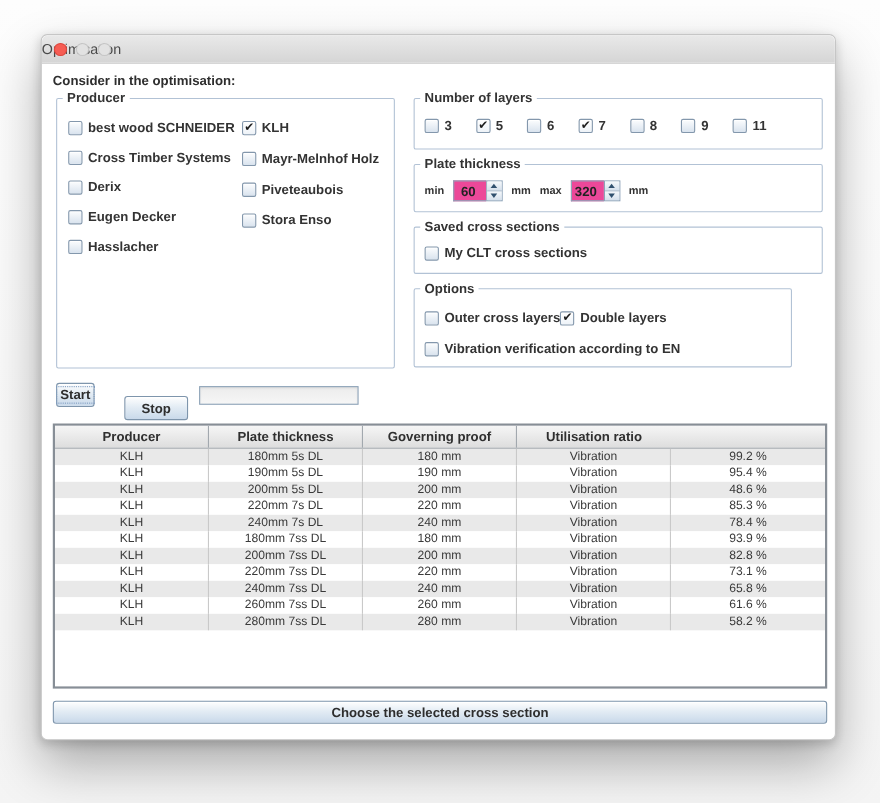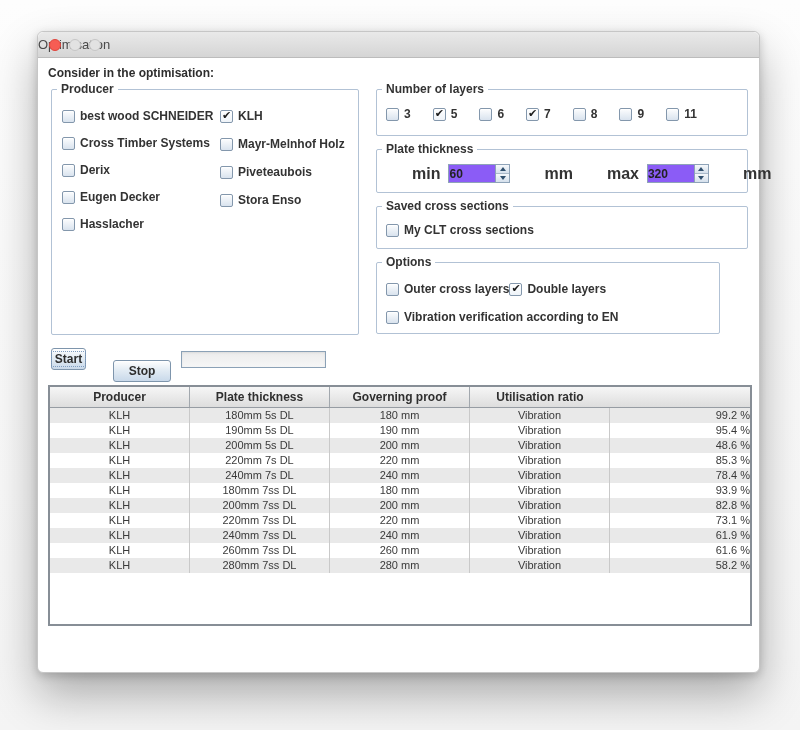--- a/index.html
+++ b/index.html
@@ -28,25 +28,25 @@
   .cb{display:flex;align-items:center;gap:5px;cursor:default;}
   .cb-label{font-size:12px;font-weight:bold;color:#333;white-space:nowrap;}
   .box{width:13px;height:13px;flex:0 0 13px;border:1px solid #8397ac;border-radius:2px;
        background:linear-gradient(#fcfdfe,#d9e3ee);
        box-shadow:inset 0 1px 0 rgba(255,255,255,.9);position:relative;}
   .box.checked{background:linear-gradient(#ffffff,#eef3f8);}
   .box.checked::after{content:"\2714";position:absolute;left:1px;top:-2px;
        font-size:11px;color:#1c1c1c;}
   
   .spin-row{display:flex;align-items:center;}
-  .fld-label{font-size:16px;font-weight:bold;color:#333;margin-left:26px;}
+  .fld-label{font-size:10px;font-weight:bold;color:#333;}
   .spinner{display:inline-flex;height:19px;}
-  .spin-field{width:47px;height:19px;border:1px solid #8ea3b8;border-right:none;background:#8b5cf6;
+  .spin-field{width:30px;height:19px;border:1px solid #8ea3b8;border-right:none;background:#ec4899;
        font-family:"Liberation Sans",sans-serif;font-size:12px;font-weight:bold;color:#222;
-       text-align:left;padding:0 3px 0 0;outline:none;}
+       text-align:center;padding:0 3px 0 0;outline:none;}
   .spin-btns{width:15px;display:flex;flex-direction:column;border:1px solid #8ea3b8;}
   .spin-btn{flex:1;display:flex;align-items:center;justify-content:center;
        background:linear-gradient(#f5f8fb,#d5e0ec);}
   .spin-btn + .spin-btn{border-top:1px solid #a9b9ca;}
   .tri{width:0;height:0;border-left:3px solid transparent;border-right:3px solid transparent;}
   .tri.up{border-bottom:4px solid #30506e;}
   .tri.down{border-top:4px solid #30506e;}
   
   .btn{position:absolute;border:1px solid #7e95ac;border-radius:3px;
        background:linear-gradient(#fefefe,#e3ecf4 45%,#c9d9ea);
@@ -61,21 +61,21 @@
   .tbl{position:absolute;border:2px solid #878e96;background:#fff;overflow:hidden;}
   .thead{display:grid;grid-template-columns:repeat(5,1fr);height:21px;
        background:linear-gradient(#f6f6f6,#dddddd);border-bottom:1px solid #969ca3;}
   .th{font-size:12px;font-weight:bold;color:#2f2f2f;text-align:center;line-height:20px;
        border-right:1px solid #a2a8ae;overflow:hidden;white-space:nowrap;}
   .th:last-child{border-right:none;}
   .tr{display:grid;grid-template-columns:repeat(5,1fr);height:15px;background:#fff;}
   .tr:nth-child(odd){background:#e9e9e9;}
   .td{font-size:11px;color:#3a3a3a;text-align:center;line-height:15px;
        border-right:1px solid #c9c9c9;overflow:hidden;white-space:nowrap;}
-  .td:last-child{border-right:none;text-align:right;}
+  .td:last-child{border-right:none;}
 </style>
 </head>
 <body>
 
 <div class="stage">
   <div class="window">
 
     <div class="titlebar">
       <div class="traffic">
         <span class="light close"></span>
@@ -293,34 +293,37 @@
           <div class="td">220mm 7ss DL</div>
           <div class="td">220 mm</div>
           <div class="td">Vibration</div>
           <div class="td">73.1 %</div>
         </div>
         <div class="tr">
           <div class="td">KLH</div>
           <div class="td">240mm 7ss DL</div>
           <div class="td">240 mm</div>
           <div class="td">Vibration</div>
-          <div class="td">61.9 %</div>
+          <div class="td">65.8 %</div>
         </div>
         <div class="tr">
           <div class="td">KLH</div>
           <div class="td">260mm 7ss DL</div>
           <div class="td">260 mm</div>
           <div class="td">Vibration</div>
           <div class="td">61.6 %</div>
         </div>
         <div class="tr">
           <div class="td">KLH</div>
           <div class="td">280mm 7ss DL</div>
           <div class="td">280 mm</div>
           <div class="td">Vibration</div>
           <div class="td">58.2 %</div>
         </div>
       </div>
     </div>
 
+    <div class="btn" style="left:10px;top:605px;width:704px;height:21px;">
+      <span>Choose the selected cross section</span>
+    </div>
 
   </div>
 </div>
 
 </body></html>

